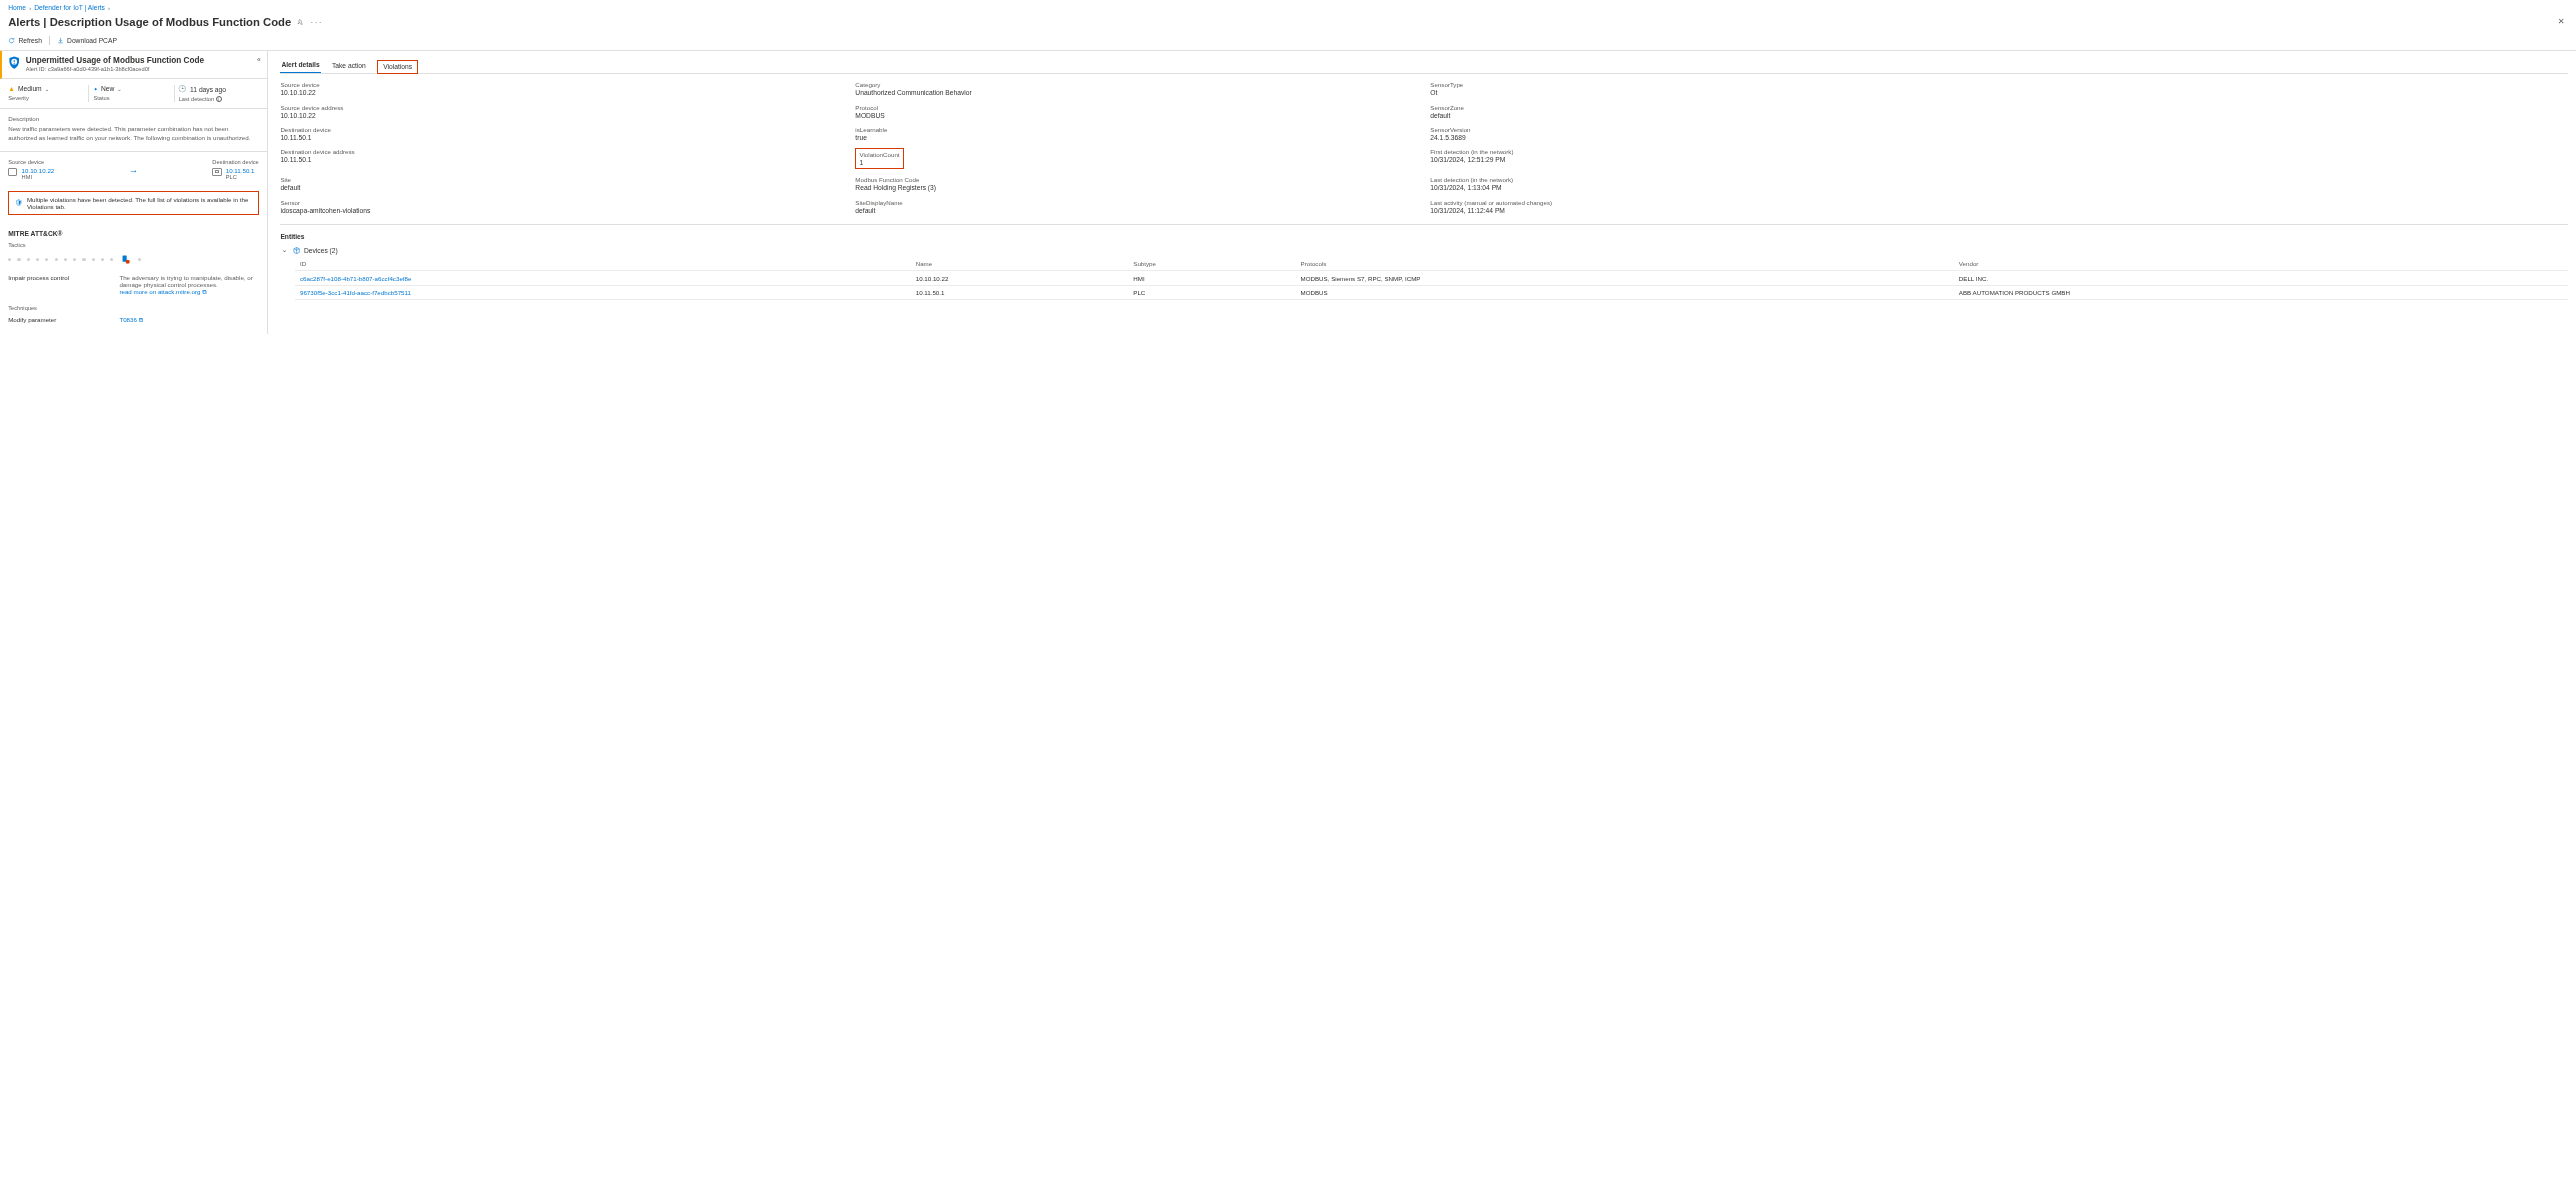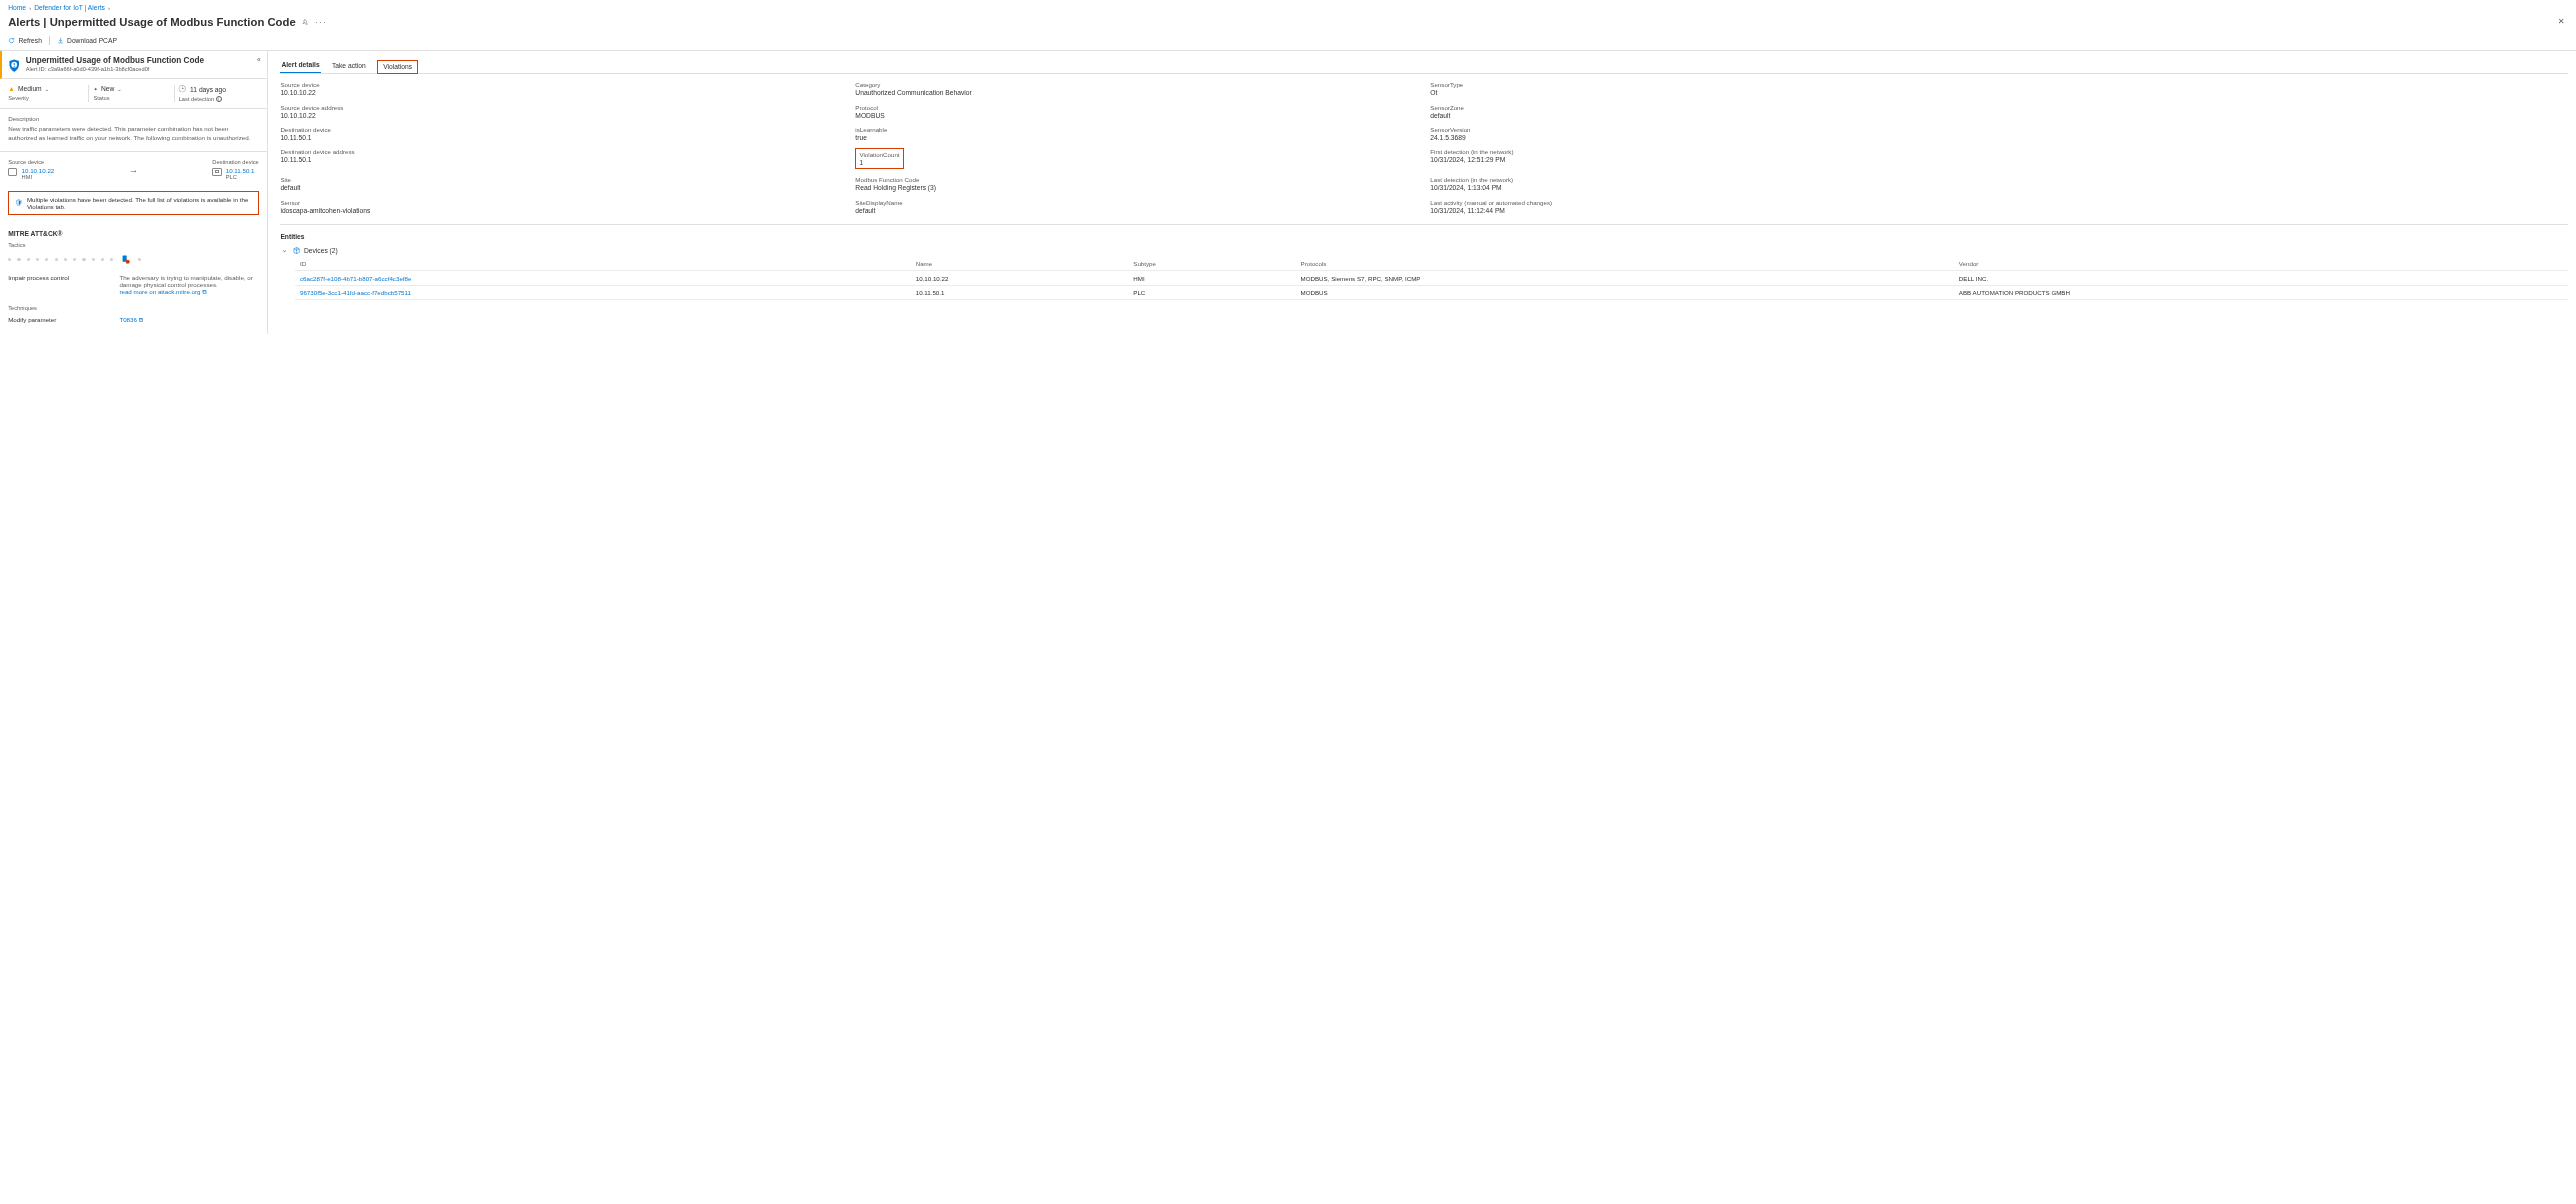--- a/index.html
+++ b/index.html
@@ -15,21 +15,21 @@
   .close-x { position: absolute; top: 15.5px; right: 11.3px; font-size: 8.2px; color: #605e5c; cursor: pointer; }
 
   .toolbar { display: flex; align-items: center; gap: 7.2px; padding: 3.1px 8.2px 5.2px 8.2px; border-bottom: 0.5px solid #e1dfdd; }
   .tb-item { display: inline-flex; align-items: center; gap: 3.1px; color: #323130; cursor: pointer; font-size: 6.7px; }
   .tb-sep { width: 0.5px; height: 8.2px; background: #d2d0ce; }
 
   .main { display: flex; }
   .left { width: 268px; border-right: 0.5px solid #e1dfdd; padding: 0; }
   .right { flex: 1; padding: 7.2px 8.2px 12.4px 12.4px; }
 
-  .alert-head { display: flex; align-items: flex-end; gap: 5.2px; padding: 5.2px 8.2px 6.2px 6.2px; border-left: 2.1px solid #f7a300; border-bottom: 0.5px solid #e1dfdd; position: relative; }
+  .alert-head { display: flex; align-items: flex-start; gap: 5.2px; padding: 5.2px 8.2px 6.2px 6.2px; border-left: 2.1px solid #f7a300; border-bottom: 0.5px solid #e1dfdd; position: relative; }
   .shield { width: 12.4px; height: 13.4px; flex: 0 0 12.4px; }
   .alert-head h2 { font-size: 8.2px; font-weight: 600; }
   .alert-id { font-size: 5.7px; color: #605e5c; margin-top: 1px; }
   .collapse-caret { position: absolute; right: 6.2px; top: 5.2px; color: #605e5c; cursor: pointer; font-size: 6.7px; }
 
   .meta-row { display: flex; padding: 6.2px 8.2px; border-bottom: 0.5px solid #e1dfdd; }
   .meta-box { flex: 1; border-right: 0.5px solid #e1dfdd; padding-right: 10.3px; padding-left: 4.1px; }
   .meta-box:first-child { padding-left: 0; }
   .meta-box:last-child { border-right: none; }
   .meta-line { display: flex; align-items: center; gap: 3.1px; font-size: 6.7px; }
@@ -95,21 +95,21 @@
 <body>
 
 <nav class="breadcrumb">
   <a>Home</a>
   <span class="chev">›</span>
   <a>Defender for IoT | Alerts</a>
   <span class="chev">›</span>
 </nav>
 
 <div class="title-row">
-  <h1>Alerts | Unpermitted Usage of Modbus Function Code</h1>
+  <h1>Alerts | Description Usage of Modbus Function Code</h1>
   <span class="icon-btn" title="Pin">
     <svg width="7.2" height="7.2" viewBox="0 0 16 16">
         <path fill="none" stroke="#605e5c" stroke-width="1.2" d="M6 1l4 4-1 3 3 3-3 1-4-4-3 3 3-3-1-3 2-4z"></path>
       </svg>
   </span>
   <span class="icon-btn">· · ·</span>
 </div>
 <span class="close-x">✕</span>
 
 <div class="toolbar">

